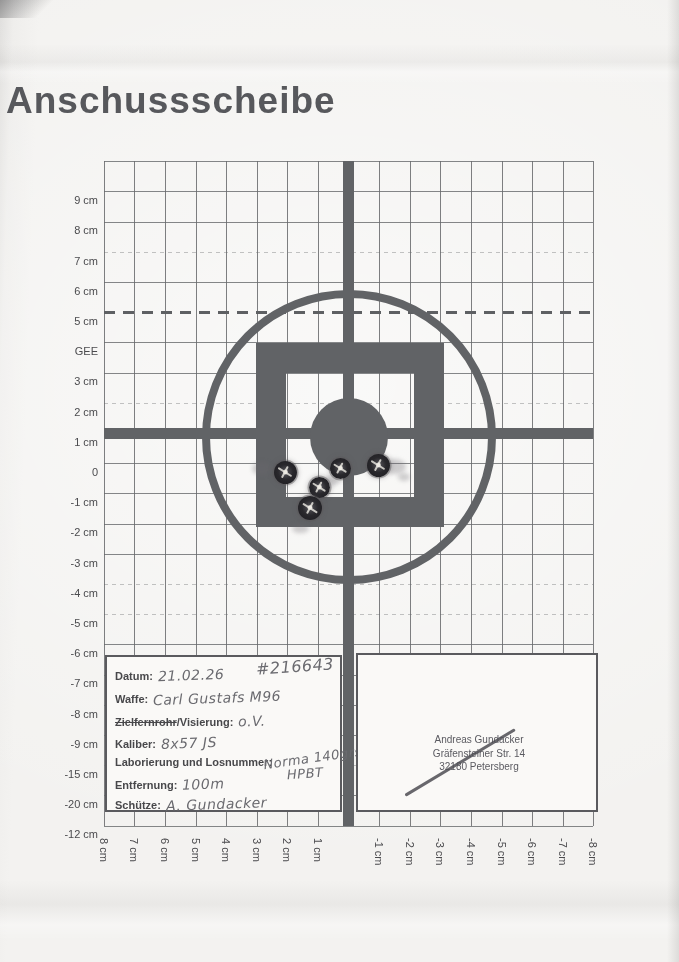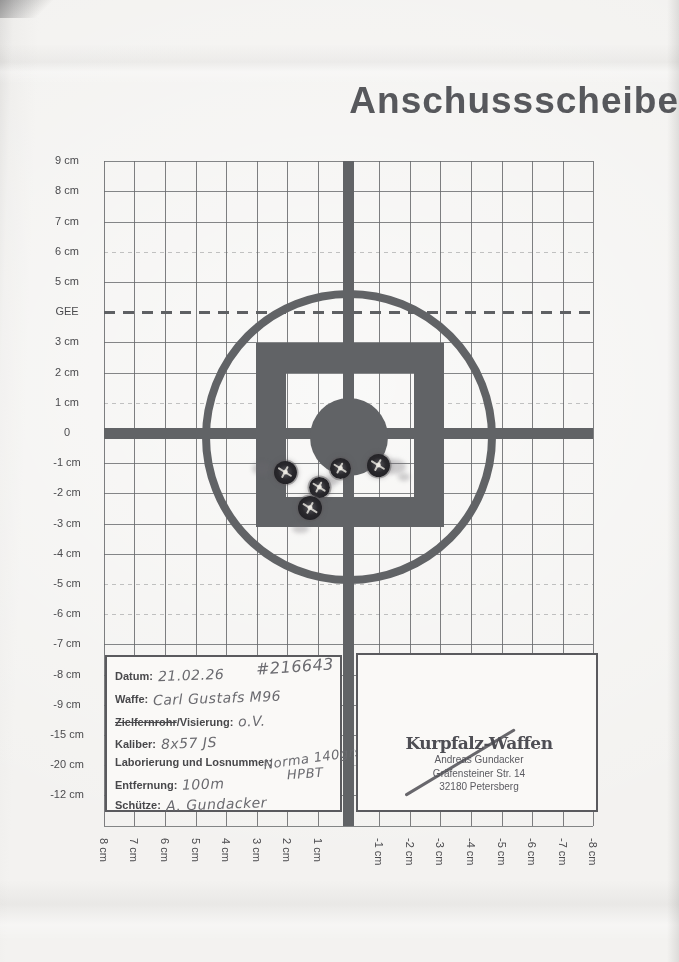--- a/index.html
+++ b/index.html
@@ -15,21 +15,21 @@
   .wrinkle-a{position:absolute;left:0;top:44px;width:100%;height:40px;
     background:linear-gradient(180deg,rgba(0,0,0,0) 0%,rgba(120,118,115,.07) 45%,rgba(255,255,255,.25) 70%,rgba(0,0,0,0) 100%);}
   .wrinkle-b{position:absolute;left:0;top:880px;width:100%;height:60px;
     background:linear-gradient(180deg,rgba(0,0,0,0) 0%,rgba(120,118,115,.08) 40%,rgba(255,255,255,.3) 75%,rgba(0,0,0,0) 100%);}
   .corner-tl{position:absolute;left:0;top:0;width:54px;height:18px;
     background:linear-gradient(135deg,rgba(90,90,92,.55),rgba(90,90,92,0) 75%);}
   .edge-r{position:absolute;right:0;top:0;width:12px;height:100%;
     background:linear-gradient(270deg,rgba(120,118,115,.18),rgba(0,0,0,0));}
 
   .title{
-    position:absolute;left:0;top:80px;width:100%;margin:0;text-align:right;
+    position:absolute;left:0;top:80px;width:100%;margin:0;text-align:left;
     font-size:37px;font-weight:bold;letter-spacing:1px;color:#57585c;padding-left:6px;box-sizing:border-box;
   }
 
   .target{position:absolute;left:0;top:0;width:679px;height:962px;}
   .gline-v{position:absolute;width:1px;background:#67696b;opacity:.85;}
   .gline-h{position:absolute;height:1px;background:#67696b;opacity:.8;}
   .gline-h.faint{opacity:.38;background:repeating-linear-gradient(90deg,#67696b 0 4px,transparent 4px 8px);height:1px;}
   .gee-line{position:absolute;height:3px;
     background:repeating-linear-gradient(90deg,#5e6063 0 11px,transparent 11px 19px);}
   .outer-circle{position:absolute;border:8px solid #616366;border-radius:50%;box-sizing:border-box;}
@@ -38,21 +38,21 @@
   .center-disc{position:absolute;border-radius:50%;background:#616366;}
 
   .mark{position:absolute;border-radius:50%;background:rgba(105,103,108,.30);filter:blur(2px);}
   .hole{position:absolute;border-radius:50%;
     background:radial-gradient(circle at 50% 48%, #f2efe9 0 1.5px, #454449 3px, #29282c 45%, #232226 70%, #3c3b40 92%, #4a494e 100%);
     box-shadow:0 0 0 1.5px rgba(90,88,92,.45), 0 0 4px 2px rgba(90,88,92,.25);}
   .hole::before,.hole::after{content:"";position:absolute;left:50%;top:50%;width:70%;height:1.8px;
     background:rgba(238,235,228,.8);transform:translate(-50%,-50%) rotate(32deg);border-radius:2px;}
   .hole::after{transform:translate(-50%,-50%) rotate(118deg);width:55%;}
 
-  .axis-label-y{position:absolute;width:62px;text-align:center;font-size:11px;color:#4b4b4e;}
+  .axis-label-y{position:absolute;width:62px;text-align:right;font-size:11px;color:#4b4b4e;margin-top:40px;}
   .axis-label-x{position:absolute;font-size:11px;color:#4b4b4e;white-space:nowrap;transform-origin:0 0;transform:rotate(90deg);}
 
   .form-box{position:absolute;left:105px;top:655px;width:237px;height:157px;
     background:#faf9f7;border:2px solid #5a5a5e;box-sizing:border-box;font-size:11px;color:#434346;}
   .form-row{position:absolute;left:8px;white-space:nowrap;}
   .form-label{font-weight:bold;color:#48484b;}
   .struck{text-decoration:line-through;}
   .hand{font-family:"DejaVu Sans",sans-serif;font-style:italic;color:#6a6a6f;font-size:14px;letter-spacing:.5px;}
   .val{display:inline-block;margin-left:5px;transform:rotate(-2deg);}
   .ref-number{position:absolute;right:6px;top:0px;font-size:16px;transform:rotate(-4deg);}
@@ -206,20 +206,19 @@
     <div class="form-row" style="top:119px;">
       <span class="form-label">Entfernung:</span><span class="hand val">100m</span>
     </div>
     <div class="form-row" style="top:139px;">
       <span class="form-label">Schütze:</span><span class="hand val">A. Gundacker</span>
     </div>
   </div>
 
   <div class="stamp-box">
     <div class="stamp">
-      <div class="stamp-title">Kurpfalz-Waffen</div>
       <div class="stamp-line">Andreas Gundacker</div>
       <div class="stamp-line">Gräfensteiner Str. 14</div>
       <div class="stamp-line">32180 Petersberg</div>
     </div>
     <div class="stamp-slash"></div>
   </div>
 </div>
 
 </body></html>

